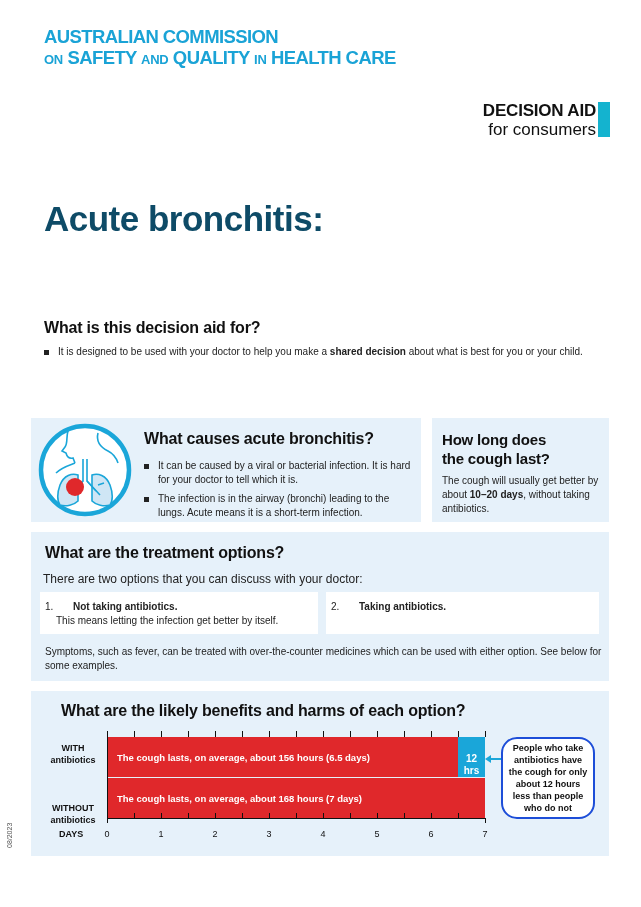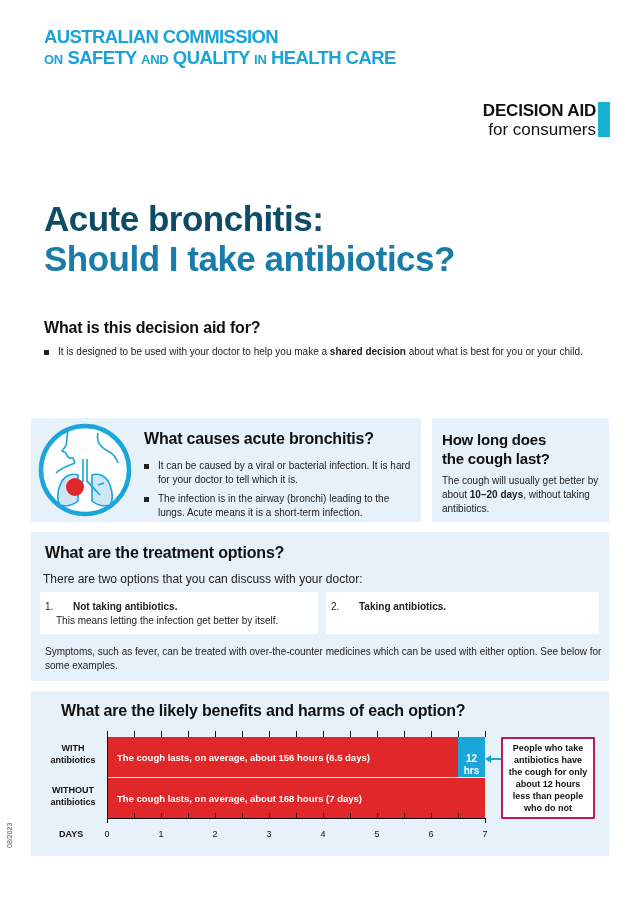--- a/index.html
+++ b/index.html
@@ -54,21 +54,21 @@
 
   .bene-h { position: absolute; left: 14px; top: 11px; margin-left: 16px; }
   .chart { position: absolute; left: 0; top: 0; width: 578px; height: 165px; }
   .row-label { position: absolute; left: 14px; width: 56px; text-align: center; font-size: 9px; font-weight: bold; line-height: 12px; color: #111; }
   .bar-red { position: absolute; height: 40px; background: #e0282b; color: #fff; font-weight: bold; font-size: 9.5px; display: flex; align-items: center; padding-left: 10px; white-space: nowrap; }
   .bar-blue { position: absolute; height: 40px; background: #1aa6d9; color: #fff; font-weight: bold; font-size: 10px; line-height: 12px; text-align: center; display: flex; align-items: flex-end; justify-content: center; }
   .tick { position: absolute; width: 1px; background: #111; }
   .axis { position: absolute; height: 1px; background: #111; }
   .tick-lbl { position: absolute; font-size: 9px; color: #111; width: 12px; text-align: center; }
   .days-lbl { position: absolute; left: 28px; top: 138px; font-size: 9px; font-weight: bold; color: #111; }
-  .callout { position: absolute; left: 470px; top: 46px; width: 94px; height: 82px; background: #fff; border: 2px solid #be185d; border-radius: 1px; font-size: 9px; font-weight: bold; line-height: 12px; text-align: center; color: #111; display: flex; align-items: center; justify-content: center; padding: 2px 4px; }
+  .callout { position: absolute; left: 470px; top: 46px; width: 94px; height: 82px; background: #fff; border: 2px solid #1d4ed8; border-radius: 16px; font-size: 9px; font-weight: bold; line-height: 12px; text-align: center; color: #111; display: flex; align-items: center; justify-content: center; padding: 2px 4px; }
   .arrow-line { position: absolute; left: 457px; top: 67px; width: 13px; height: 2px; background: #1aa6d9; }
   .arrow-head { position: absolute; left: 454px; top: 64px; width: 0; height: 0; border-top: 4px solid transparent; border-bottom: 4px solid transparent; border-right: 6px solid #1aa6d9; }
 
   .date-code { position: absolute; left: 6px; top: 820px; width: 30px; font-size: 7px; color: #555; transform: rotate(-90deg); transform-origin: left top; white-space: nowrap; top: 848px; }
 </style>
 </head>
 <body>
 
 <div class="logo">
   <span class="l1">AUSTRALIAN COMMISSION</span>
@@ -76,21 +76,20 @@
 </div>
 
 <div class="decision-aid">
   <div class="t1">DECISION AID</div>
   <div class="t2">for consumers</div>
   <div class="bar"></div>
 </div>
 
 <h1 class="title">
   <span class="a">Acute bronchitis:</span>
-  <span class="b">Should I take antibiotics?</span>
 </h1>
 
 <h2 class="h2 sec1-h">What is this decision aid for?</h2>
 <ul class="bullets sec1-list">
   <li><span>It is designed to be used with your doctor to help you make a </span><b>shared decision</b><span> about what is best for you or your child.</span></li>
 </ul>
 
 <div class="panel p-causes">
   <svg class="lung-icon" viewBox="0 0 94 94">
     <circle cx="47" cy="47" r="44" fill="#ffffff" stroke="#1aa6d9" stroke-width="4.5"></circle>
@@ -145,21 +144,21 @@
     <div class="tick" style="left:265px;top:40px;height:6px"></div>
     <div class="tick" style="left:292px;top:40px;height:6px"></div>
     <div class="tick" style="left:319px;top:40px;height:6px"></div>
     <div class="tick" style="left:346px;top:40px;height:6px"></div>
     <div class="tick" style="left:373px;top:40px;height:6px"></div>
     <div class="tick" style="left:400px;top:40px;height:6px"></div>
     <div class="tick" style="left:427px;top:40px;height:6px"></div>
     <div class="tick" style="left:454px;top:40px;height:6px"></div>
 
     <div class="row-label" style="top:51px"><span>WITH</span><br><span>antibiotics</span></div>
-    <div class="row-label" style="top:93px"><span>WITHOUT</span><br><span>antibiotics</span></div>
+    <div class="row-label" style="top:111px"><span>WITHOUT</span><br><span>antibiotics</span></div>
 
     <div class="bar-red" style="left:76px;top:46px;width:351px">The cough lasts, on average, about 156 hours (6.5 days)</div>
     <div class="bar-blue" style="left:427px;top:46px;width:27px">
         <span><span>12</span><br><span>hrs</span></span>
       </div>
     <div class="bar-red" style="left:76px;top:87px;width:378px">The cough lasts, on average, about 168 hours (7 days)</div>
 
     <div class="tick" style="left:76px;top:46px;height:86px"></div>
     <div class="tick" style="left:454px;top:127px;height:5px"></div>
     <div class="axis" style="left:76px;top:127px;width:379px"></div>

